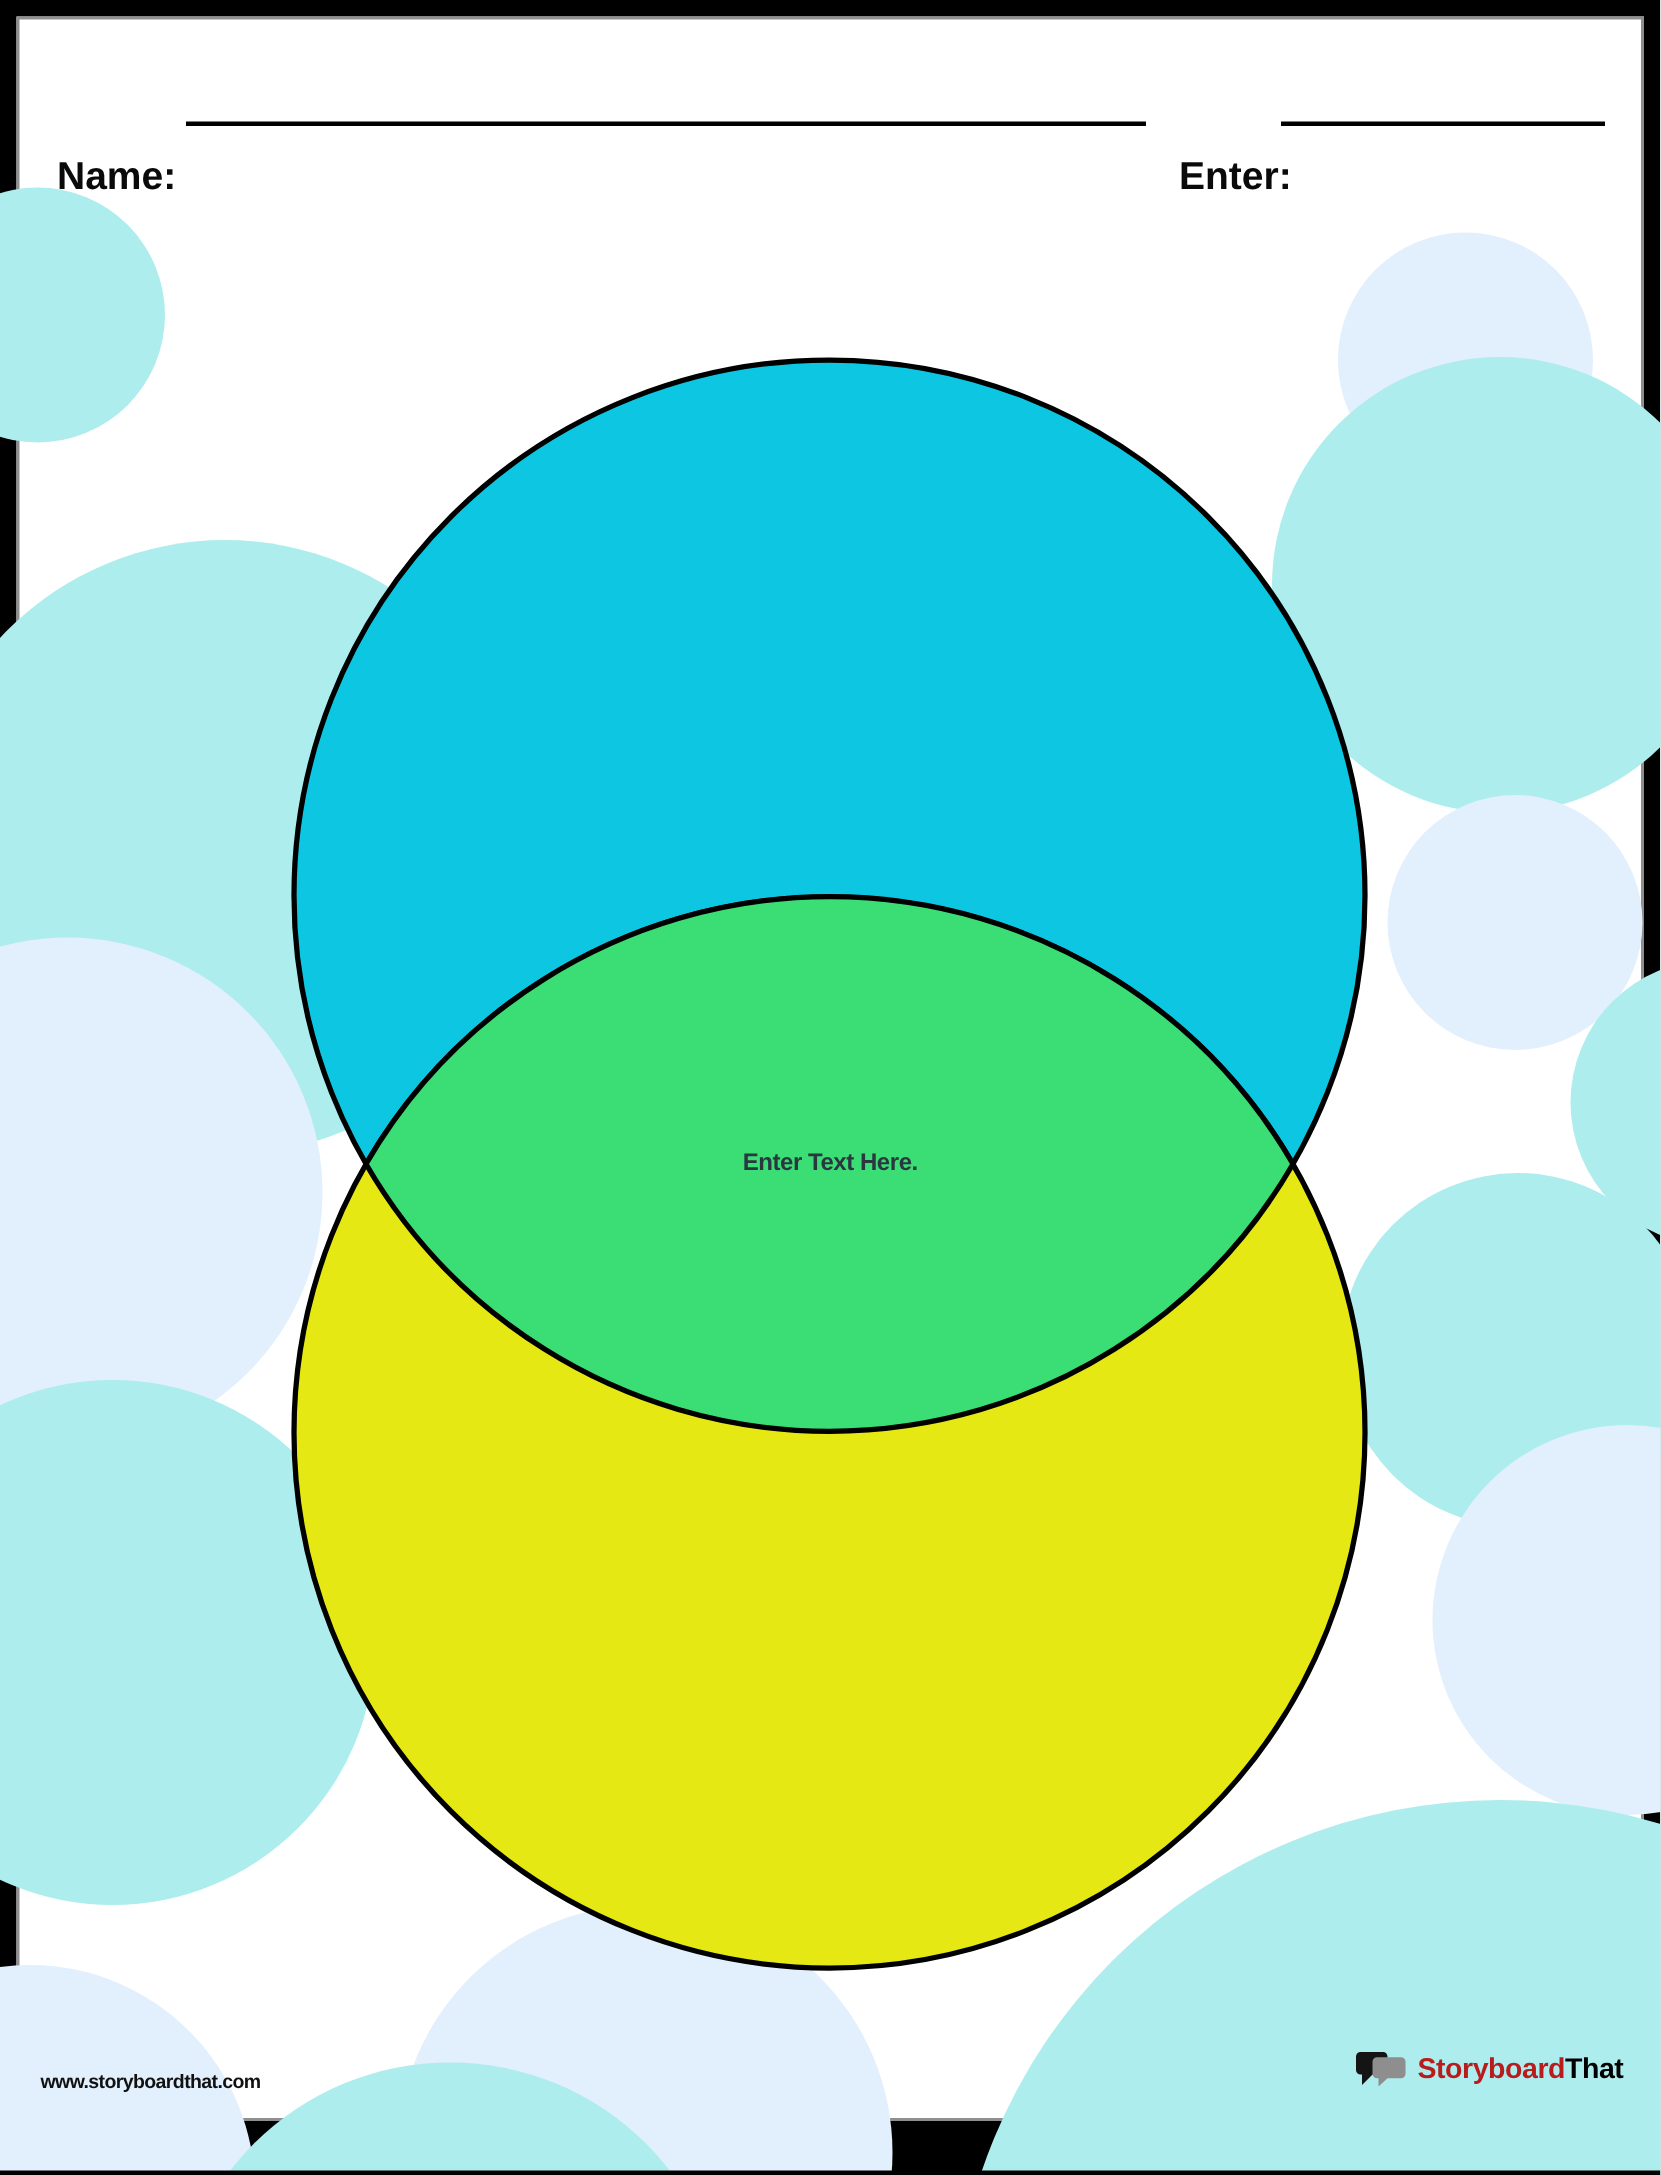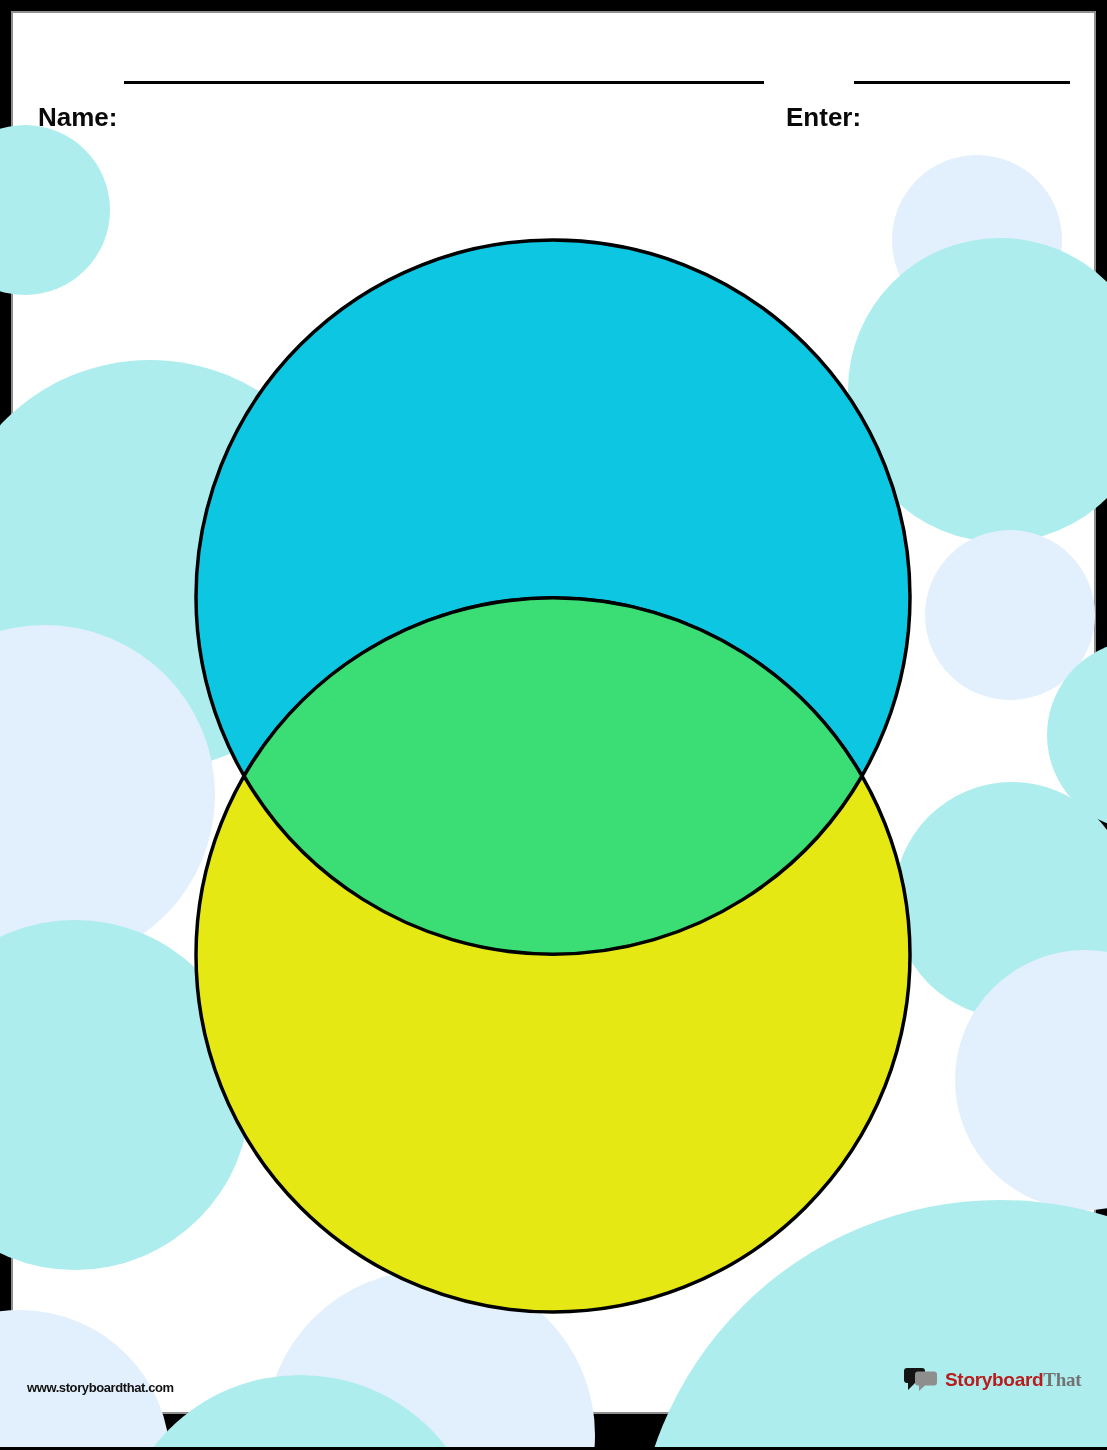--- a/index.html
+++ b/index.html
@@ -73,33 +73,34 @@
       <div class="bg-circle" style="left: 955px; top: 950px; height: 260px; width: 260px; background: rgb(226, 239, 252);"></div>
       <div class="bg-circle" style="left: 635px; top: 1200px; height: 730px; width: 730px; background: rgb(173, 237, 237);"></div>
     </div>
 
   <svg class="venn-svg" width="1107" height="1450" viewBox="0 0 1107 1450">
     <circle id="facts-circle" cx="553" cy="597" r="357" stroke-width="3.5" fill="#0dc7e2" stroke="#000000"></circle>
     <circle id="opinions-circle" cx="553" cy="955" r="357" stroke-width="3.5" fill="#e5e812" stroke="#000000"></circle>
     <path id="intersection-lens" stroke-width="3.5" d="M 244 776 A 357 357 0 0 0 862 776 A 357 357 0 0 0 244 776 Z" fill="#3ade74" stroke="#000000"></path>
   </svg>
 
+  <div class="venn-label small" style="top: 765px; color: rgb(43, 55, 64);" id="intersection-label">Enter Text Here.</div>
 
   <div class="hdr" style="left:38px;top:54px;">Name:</div>
   <div class="hdr-line" style="left: 124px; top: 81px; width: 640px; border-top-color: rgb(0, 0, 0);"></div>
   <div class="hdr" style="left:786px;top:54px;">Enter:</div>
   <div class="hdr-line" style="left: 854px; top: 81px; width: 216px; border-top-color: rgb(0, 0, 0);"></div>
 
 
   <div class="footer-url">www.storyboardthat.com</div>
 
   <div class="logo">
     <svg width="36" height="24" viewBox="0 0 36 24">
       <path d="M3 0 h15 a3 3 0 0 1 3 3 v9 a3 3 0 0 1 -3 3 h-7 l-7 7 v-7 h-1 a3 3 0 0 1 -3 -3 v-9 a3 3 0 0 1 3 -3 z" fill="#141414"></path>
       <path d="M14 3.5 h16 a3 3 0 0 1 3 3 v8 a3 3 0 0 1 -3 3 h-9 l-6 5.5 v-5.5 h-1 a3 3 0 0 1 -3 -3 v-8 a3 3 0 0 1 3 -3 z" fill="#8e8e8e"></path>
     </svg>
     <div class="logo-text">
-      <span id="logo-primary" style="color: #b91c1c;">Storyboard</span><span id="logo-secondary" style="color: #737373; font-family: Liberation Serif, serif;">That</span>
+      <span id="logo-primary" style="color: #b91c1c;">Storyboard</span><span id="logo-secondary" style="color: #000000;">That</span>
     </div>
   </div>
 
 <div class="bottom-edge" style="background: rgb(0, 0, 0);"></div>
   </div>
 
 </body></html>

